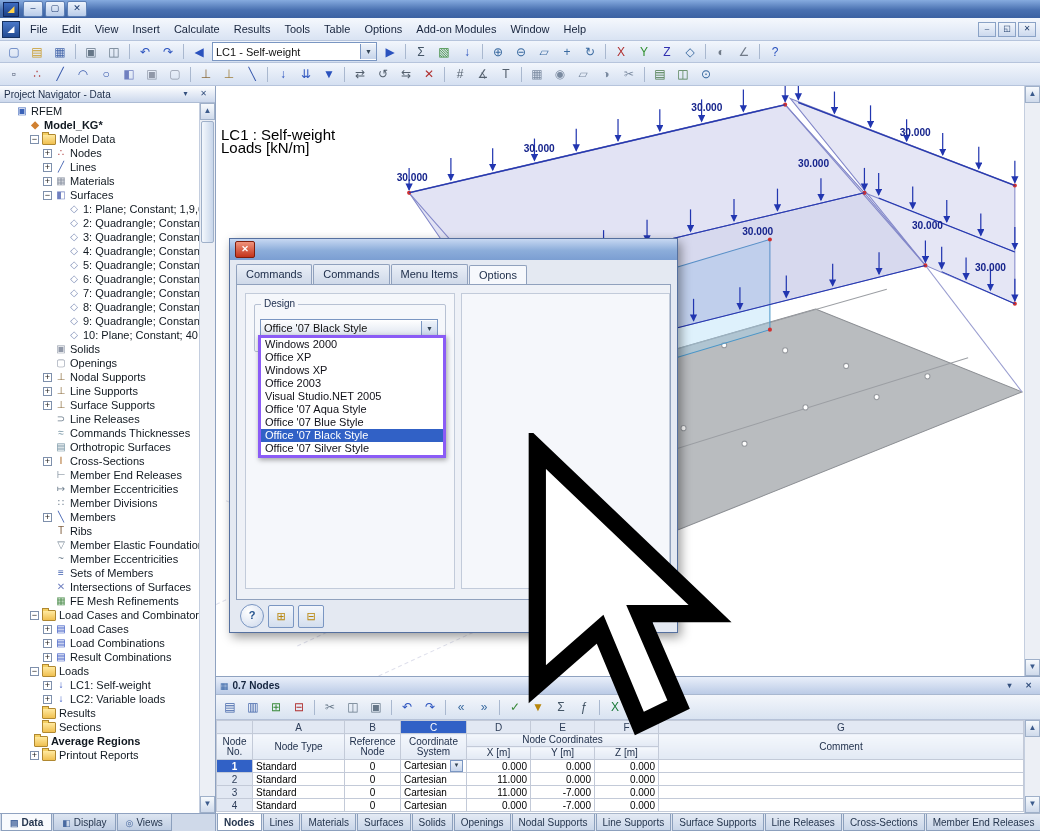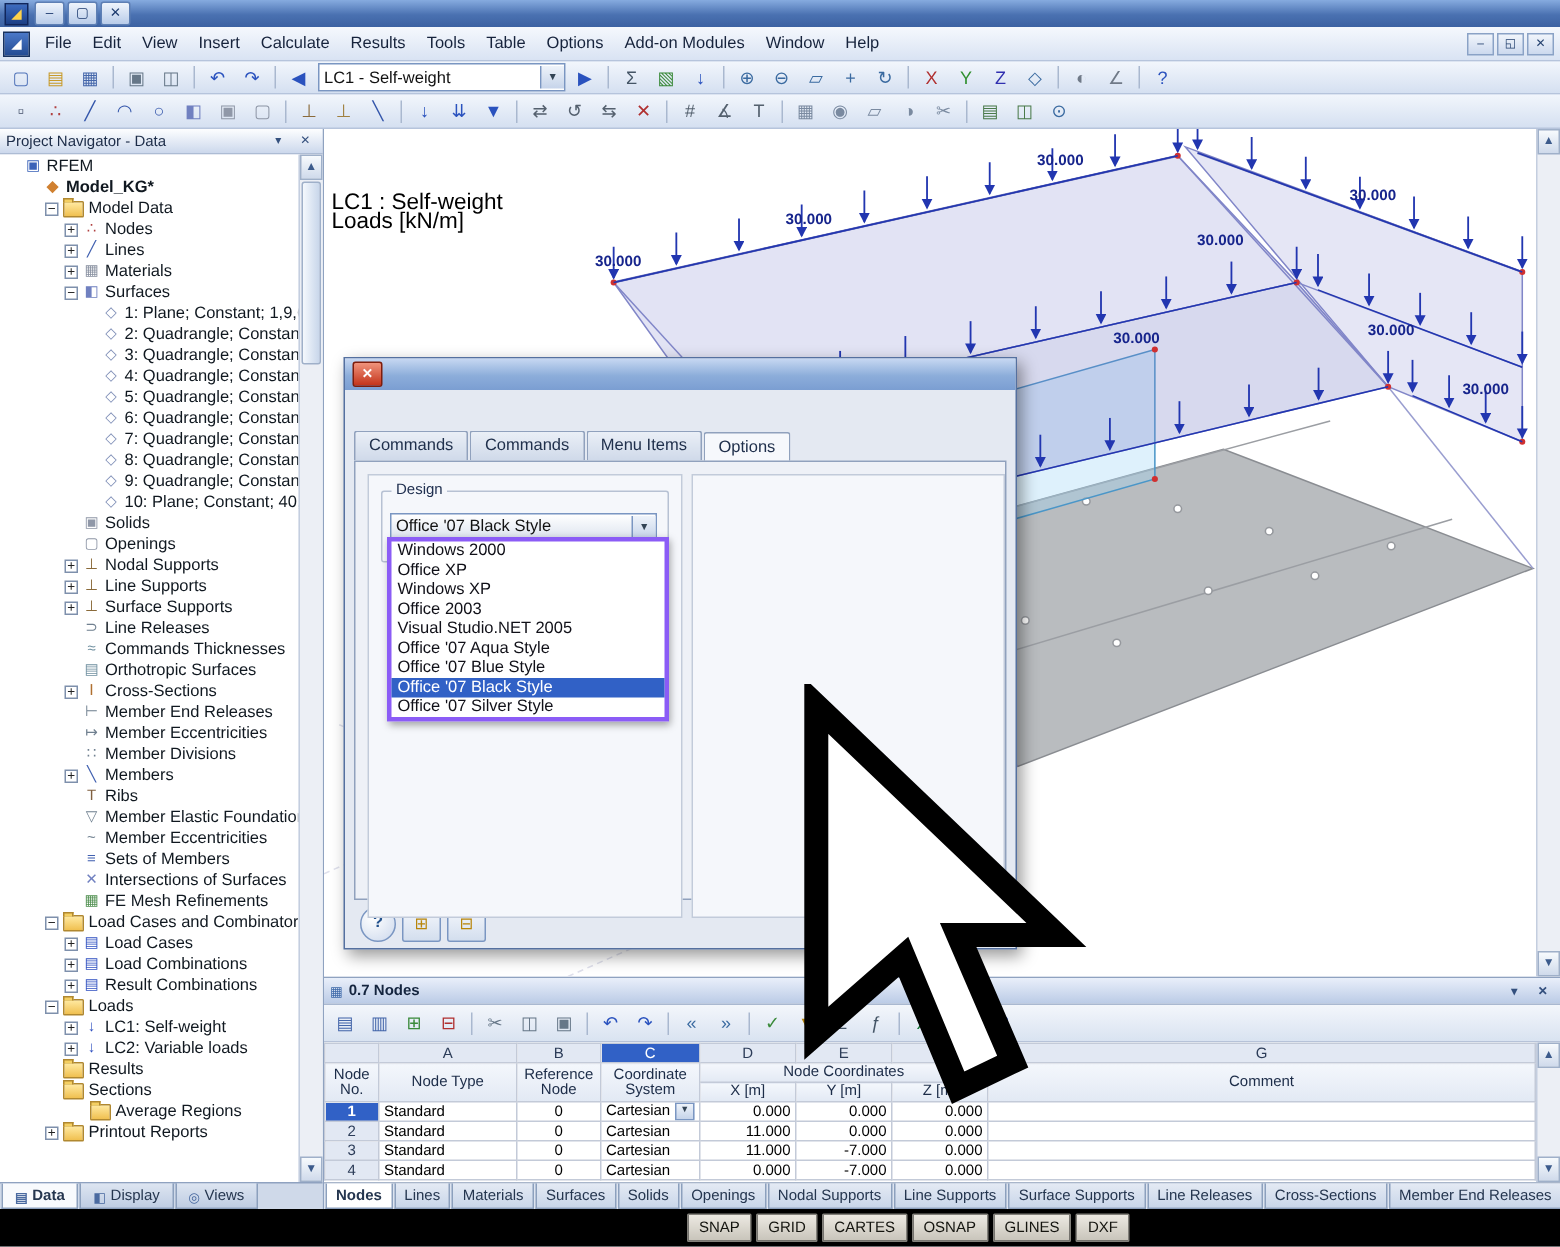--- a/index.html
+++ b/index.html
@@ -63,21 +63,21 @@
   .vp-canvas{flex:1;position:relative;min-width:0;}
   .vp-canvas svg{display:block;width:100%;height:100%;}
   .vp-caption{position:absolute;top:2px;left:5px;line-height:13px;color:#000;font-size:15px;margin-top:40px;}
 
   
   .dialog{position:absolute;left:13px;top:152px;width:447px;height:393px;background:#e4e9f2;border:1px solid #55709f;box-shadow:3px 4px 10px rgba(0,0,0,.4);display:flex;flex-direction:column;z-index:10;}
   .dlg-title{height:21px;flex:none;background:linear-gradient(#c7d8f2,#8cadda 55%,#7b9ed2);display:flex;align-items:center;padding:0 5px;font-weight:bold;font-size:11px;color:#152c55;}
   .dlg-title .t{flex:1;}
   .dlg-close{width:18px;height:15px;background:linear-gradient(#f0937c,#c3331a);border:1px solid #7e1d0c;border-radius:2px;color:#fff;font-size:9px;line-height:14px;text-align:center;}
   .dlg-tabs{flex:none;display:flex;padding:4px 6px 0;gap:1px;}
-  .dtab{padding:3px 9px;font-size:11px;background:linear-gradient(#eaeff7,#cfd9e9);border:1px solid #90a1bd;border-bottom:none;border-radius:2px 2px 0 0;color:#20304c;margin-top:23px;}
+  .dtab{padding:3px 9px;font-size:11px;background:linear-gradient(#eaeff7,#cfd9e9);border:1px solid #90a1bd;border-bottom:none;border-radius:2px 2px 0 0;color:#20304c;}
   .dtab.active{background:#f6f8fc;position:relative;top:1px;padding-bottom:4px;}
   .dlg-page{flex:1;margin:0 6px;border:1px solid #90a1bd;background:#eef1f7;position:relative;}
   .dlg-panel{position:absolute;top:8px;height:294px;border:1px solid #c2cbda;background:#f5f7fb;}
   .panel-left{left:8px;width:208px;}
   .panel-right{left:224px;width:207px;}
   .design-group{position:absolute;left:8px;top:10px;width:190px;height:46px;border:1px solid #b7c1d3;border-radius:2px;}
   .design-label{position:absolute;top:-7px;left:6px;background:#f5f7fb;padding:0 3px;font-size:10px;color:#203050;}
   .dcombo{position:absolute;left:5px;top:14px;width:178px;height:18px;box-sizing:border-box;border:1px solid #7a96c2;background:linear-gradient(#fff,#dde4ef);display:flex;align-items:center;padding-left:3px;font-size:11px;color:#111;}
   .dcombo .val{flex:1;white-space:nowrap;overflow:hidden;}
   .droplist{position:absolute;left:21px;top:50px;width:182px;background:#fff;border:3px solid #8b5cf6;box-shadow:1px 2px 5px rgba(0,0,0,.35);z-index:5;}
@@ -466,21 +466,21 @@
             <div class="titem" style="padding-left: 30px;">
               <span class="exp none"></span>
               <span class="ticon folder"></span>
               <span class="tlabel">Results</span>
             </div>
             <div class="titem" style="padding-left: 30px;">
               <span class="exp none"></span>
               <span class="ticon folder"></span>
               <span class="tlabel">Sections</span>
             </div>
-            <div class="titem" style="padding-left: 48px;">
+            <div class="titem" style="padding-left: 22px; font-weight: bold;">
               <span class="exp none"></span>
               <span class="ticon folder"></span>
               <span class="tlabel">Average Regions</span>
             </div>
             <div class="titem" style="padding-left: 30px;">
               <span class="exp">+</span>
               <span class="ticon folder"></span>
               <span class="tlabel">Printout Reports</span>
             </div>
           </div>
@@ -836,21 +836,13 @@
             <span class="ttab">Surface Supports</span>
             <span class="ttab">Line Releases</span>
             <span class="ttab">Cross-Sections</span>
             <span class="ttab">Member End Releases</span>
             <span class="sp"></span>
           </div>
       </div>
     </div>
   </div>
 
-  <div class="statusbar" id="statusbar">
-      <span class="sbtn">SNAP</span>
-      <span class="sbtn">GRID</span>
-      <span class="sbtn">CARTES</span>
-      <span class="sbtn">OSNAP</span>
-      <span class="sbtn">GLINES</span>
-      <span class="sbtn">DXF</span>
-    </div>
 </div>
 
 </body></html>

